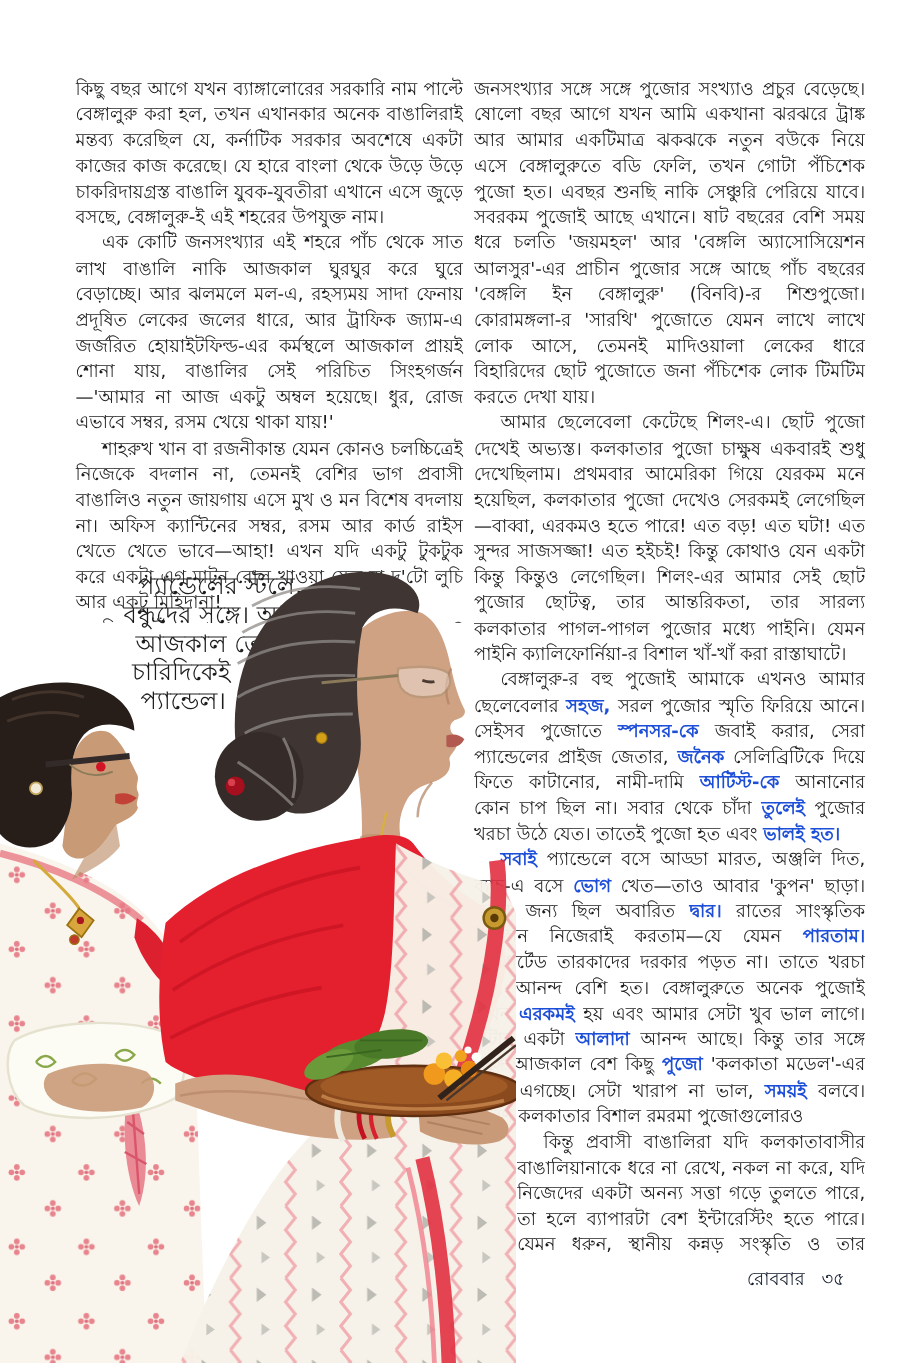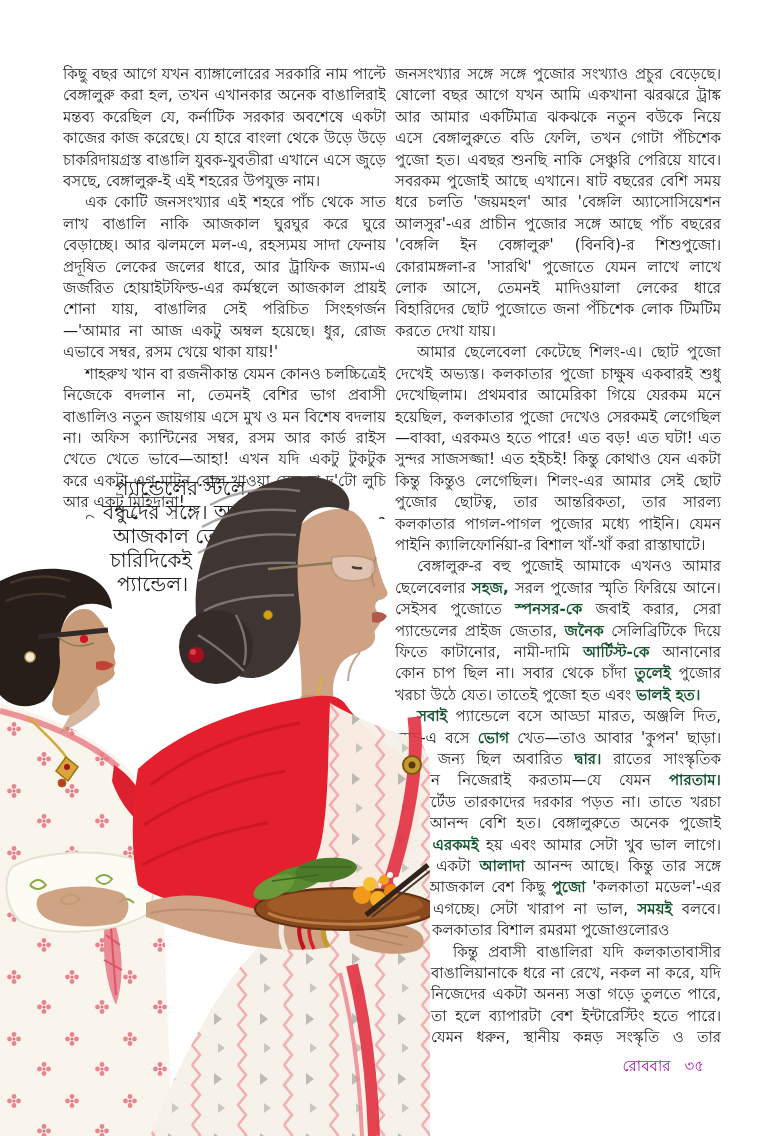--- a/index.html
+++ b/index.html
@@ -2,34 +2,34 @@
 <html><head>
 <meta charset="utf-8">
 <style>
   html,body{margin:0;padding:0;background:#e8e8e8;}
   .page{position:relative;width:770px;height:1136px;background:#ffffff;overflow:hidden;
         font-family:"DejaVu Sans","Liberation Sans",sans-serif;}
   .col{position:absolute;top:64px;font-size:15px;line-height:21.4px;text-align:justify;
        color:#1c1c1c;letter-spacing:0;}
   .col p{margin:0;text-indent:22px;}
   .col p.ni{text-indent:0;}
-  .b{font-weight:bold;color:#14532d;}
+  .b{font-weight:bold;color:#1d4ed8;}
   .left-col{left:63px;width:323px;height:455px;overflow:hidden;}
   .wrap-lines{position:absolute;left:63px;top:476px;width:323px;font-size:20px;
               line-height:24px;color:#1c1c1c;}
   .wrap-lines div{white-space:nowrap;}
   .wrap-lines div:nth-child(1){margin-left:52px;}
   .wrap-lines div:nth-child(2){margin-left:40px;}
   .wrap-lines div:nth-child(3){margin-left:50px;}
   .wrap-lines div:nth-child(4){margin-left:47px;}
   .wrap-lines div:nth-child(5){margin-left:54px;}
   .right-col{left:395px;width:326px;height:985px;overflow:hidden;}
   .rc-bottom{padding-left:36px;}
   .footer{position:absolute;top:1054px;left:392px;width:312px;text-align:right;
-          padding-right:10px;font-size:15px;color:#a21caf;}
+          padding-right:10px;font-size:15px;color:#0f172a;}
   .footer .num{margin-left:14px;}
   .photo{position:absolute;left:0;top:465px;width:430px;height:671px;}
 </style>
 </head>
 <body>
 
 <div class="page">
 
   <div class="col left-col">
       <p class="ni"><span>কিছু বছর আগে যখন ব্যাঙ্গালোরের সরকারি নাম পাল্টে বেঙ্গালুরু করা হল, তখন এখানকার অনেক বাঙালিরাই মন্তব্য করেছিল যে, কর্নাটিক সরকার অবশেষে একটা কাজের কাজ করেছে। যে হারে বাংলা থেকে উড়ে উড়ে চাকরিদায়গ্রস্ত বাঙালি যুবক-যুবতীরা এখানে এসে জুড়ে বসছে, বেঙ্গালুরু-ই এই শহরের উপযুক্ত নাম।</span></p>

